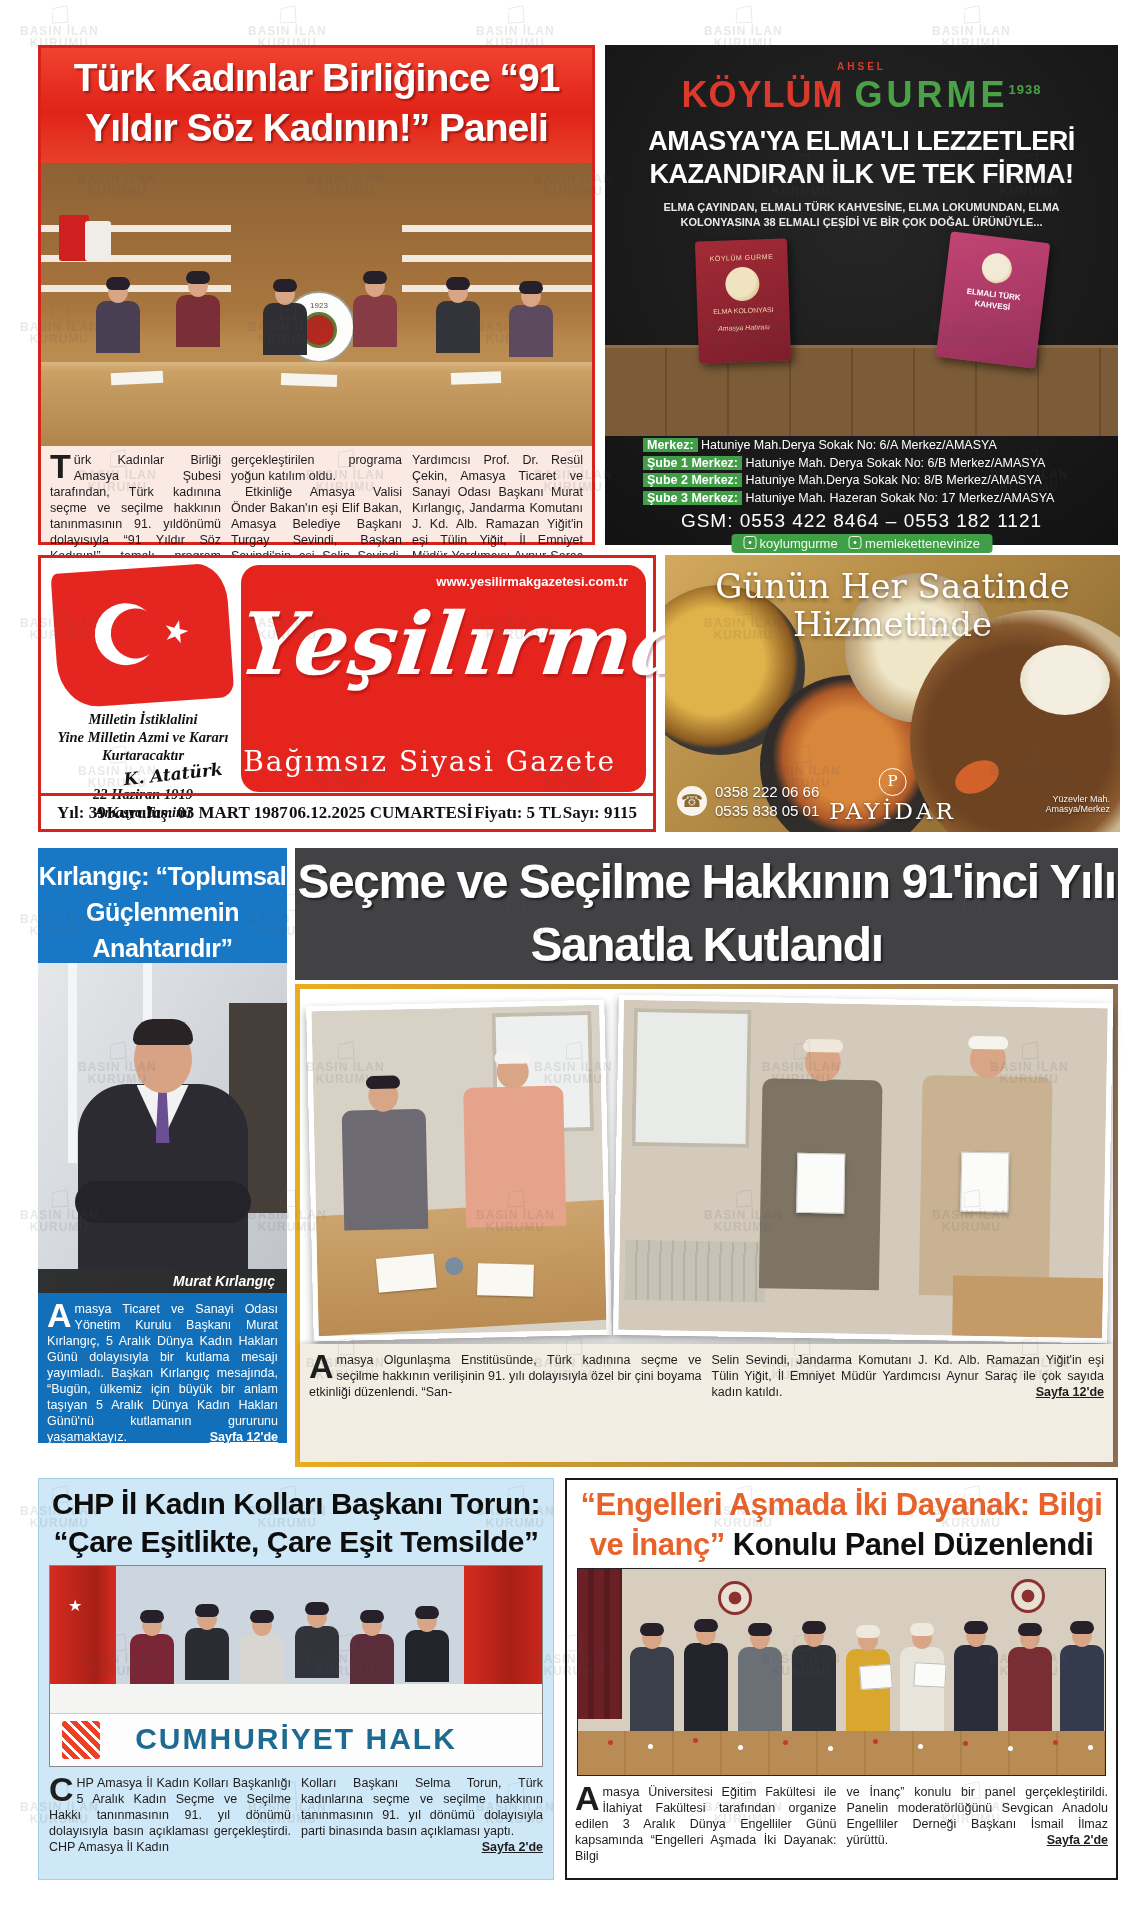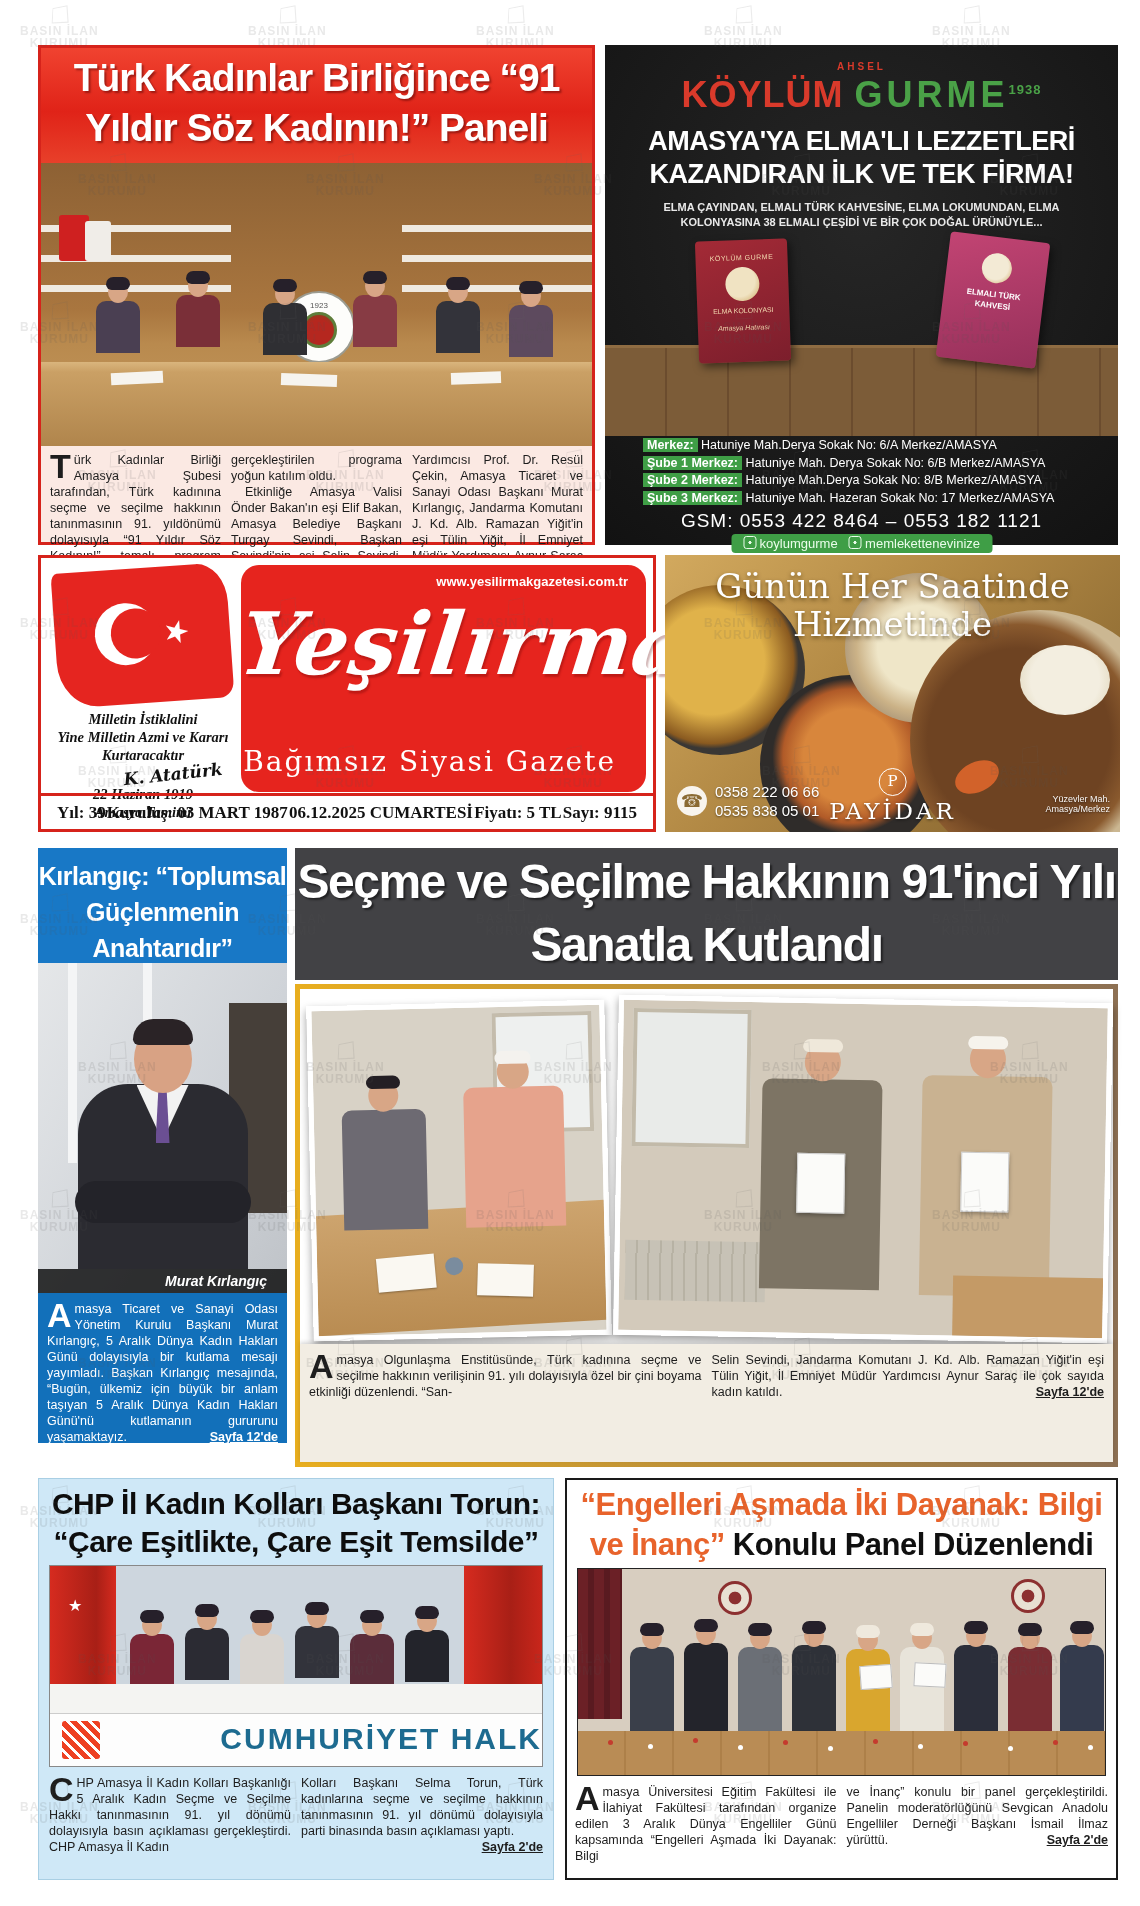--- a/index.html
+++ b/index.html
@@ -227,21 +227,21 @@
     <div style="position:absolute;inset:0;background:linear-gradient(120deg,#e5e7e9 0%,#cfd3d8 60%,#bfc3c8 100%);"></div>
     <div class="abs" style="left:30px;top:0;width:9px;height:200px;background:#f4f5f6;"></div>
     <div class="abs" style="left:105px;top:0;width:9px;height:200px;background:#f4f5f6;"></div>
     <div class="abs" style="right:0;top:40px;width:58px;height:210px;background:#463f39;"></div>
     <div class="abs" style="left:50%;transform:translateX(-50%);bottom:24px;width:170px;height:185px;background:#2b2b31;border-radius:50px 50px 0 0;"></div>
     <div class="abs" style="left:50%;transform:translateX(-50%);bottom:70px;width:176px;height:42px;background:#232329;border-radius:22px;"></div>
     <div class="abs" style="left:50%;transform:translateX(-50%);bottom:152px;width:52px;height:56px;background:#f2f2f2;clip-path:polygon(0 0,100% 0,50% 100%);"></div>
     <div class="abs" style="left:50%;transform:translateX(-50%);bottom:150px;width:14px;height:52px;background:#6b4f93;clip-path:polygon(20% 0,80% 0,100% 100%,0 100%);"></div>
     <div class="abs" style="left:50%;transform:translateX(-50%);bottom:200px;width:58px;height:68px;border-radius:50%;background:#d8a284;"></div>
     <div class="abs" style="left:50%;transform:translateX(-50%);bottom:248px;width:60px;height:26px;border-radius:28px 28px 8px 8px;background:#2a2326;"></div>
-    <div class="abs" style="left:0;right:0;bottom:0;height:24px;background:rgba(0,0,0,.78);color:#fff;font-style:italic;font-weight:bold;font-size:14px;text-align:right;line-height:24px;padding-right:20px;">Murat Kırlangıç</div>
+    <div class="abs" style="left:0;right:0;bottom:0;height:24px;background:rgba(0,0,0,.78);color:#fff;font-style:italic;font-weight:bold;font-size:14px;text-align:right;line-height:24px;padding-right:12px;">Murat Kırlangıç</div>
   </div>
   <div id="a2b" class="abs">
     <div class="just" style="font-size:12.5px;">
       <span class="dropcap">A</span><span>masya Ticaret ve Sanayi Odası Yönetim Kurulu Başkanı Murat Kırlangıç, 5 Aralık Dünya Kadın Hakları Günü dolayısıyla bir kutlama mesajı yayımladı. Başkan Kırlangıç mesajında, “Bugün, ülkemiz için büyük bir anlam taşıyan 5 Aralık Dünya Kadın Hakları Günü'nü kutlamanın gururunu yaşamaktayız.</span>
       <span class="more">Sayfa 12'de</span>
     </div>
   </div>
 
   <div id="a3h" class="abs">Seçme ve Seçilme Hakkının 91'inci Yılı Sanatla Kutlandı</div>
   <div id="a3f" class="abs">
@@ -319,21 +319,21 @@
           <div class="hd"></div>
           <div class="bd"></div>
         </div>
       <div class="fig" style="left:355px;top:44px;--c:#23242b;">
           <div class="hd"></div>
           <div class="bd"></div>
         </div>
       <div class="abs" style="left:0;top:118px;width:100%;height:30px;background:#f4f4f2;"></div>
       <div class="abs" style="left:0;bottom:0;width:100%;height:52px;background:#fdfdfd;border-top:1px solid #ccc;">
         <div class="abs" style="left:12px;top:7px;width:38px;height:38px;background:#ee4023;border-radius:3px;background-image:repeating-linear-gradient(45deg,transparent 0 5px,#fff 5px 8px);"></div>
-        <div style="text-align:right;font-weight:bold;font-size:30px;line-height:50px;color:#1d6b90;letter-spacing:2px;">CUMHURİYET HALK</div>
+        <div style="text-align:center;font-weight:bold;font-size:30px;line-height:50px;color:#1d6b90;letter-spacing:2px;">CUMHURİYET HALK</div>
       </div>
     </div>
     <div class="band just" style="padding:8px 10px 0 10px;">
       <div class="col">
         <span class="dropcap">C</span><span>HP Amasya İl Kadın Kolları Başkanlığı 5 Aralık Kadın Seçme ve Seçilme Hakkı tanınmasının 91. yıl dönümü dolayısıyla basın açıklaması gerçekleştirdi. CHP Amasya İl Kadın</span>
       </div>
       <div class="col">
         <span>Kolları Başkanı Selma Torun, Türk kadınlarına seçme ve seçilme hakkının tanınmasının 91. yıl dönümü dolayısıyla parti binasında basın açıklaması yaptı.</span>
         <span class="more">Sayfa 2'de</span>
       </div>

